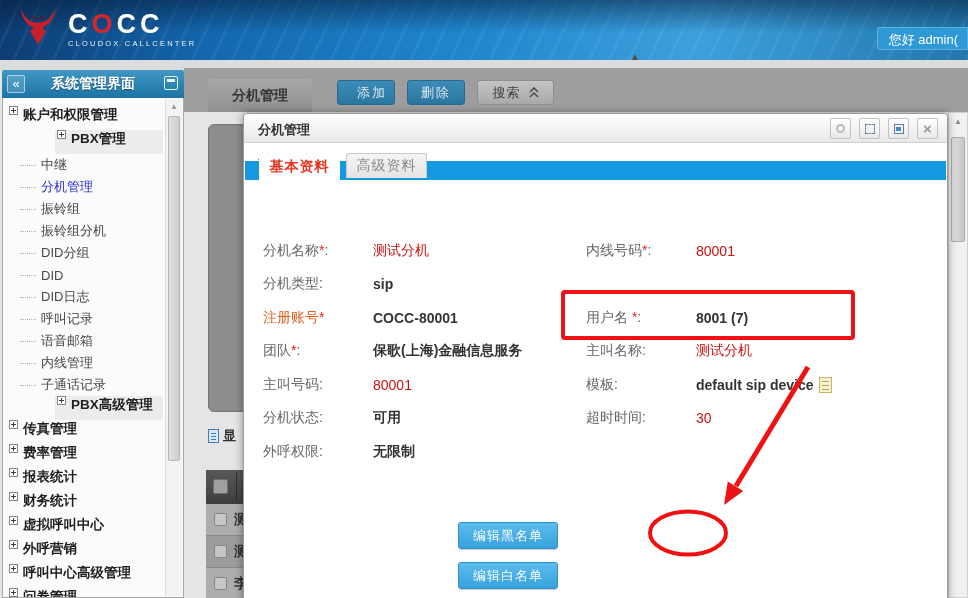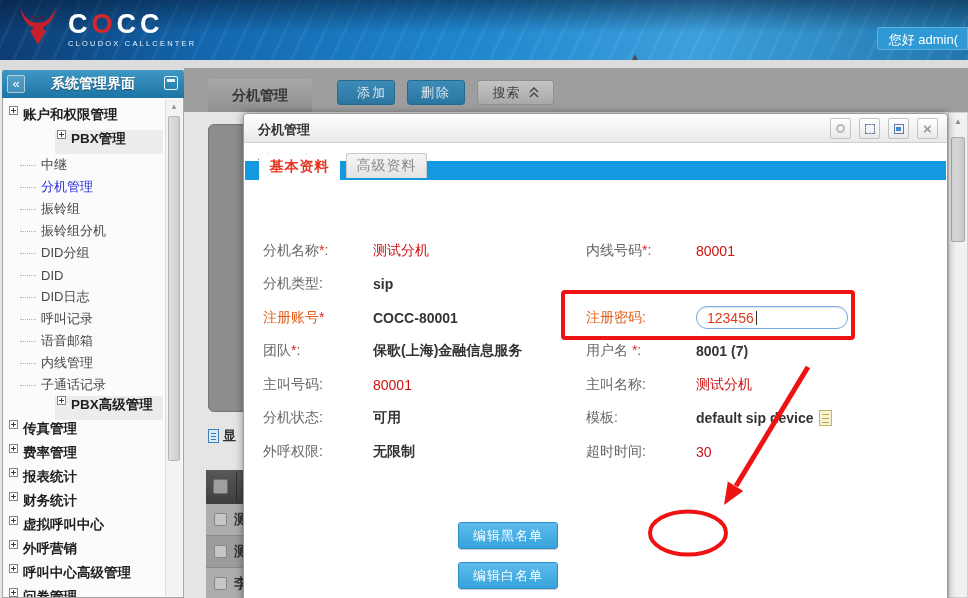--- a/index.html
+++ b/index.html
@@ -355,24 +355,20 @@
           <span class="val dark">无限制</span>
         </div>
       </div>
     <div class="form-col" id="form-right">
         <div class="frow">
           <span class="lab">内线号码<span class="star">*</span>:</span>
           <span class="val red">80001</span>
         </div>
         <div class="frow"></div>
         <div class="frow">
-          <span class="lab orange">注册密码:</span>
-          <span class="pwd-wrap"><input class="pwd-input" value="123456" style=""></span>
-        </div>
-        <div class="frow">
           <span class="lab">用户名 <span class="star">*</span>:</span>
           <span class="val dark">8001 (7)</span>
         </div>
         <div class="frow">
           <span class="lab">主叫名称:</span>
           <span class="val red">测试分机</span>
         </div>
         <div class="frow">
           <span class="lab">模板:</span>
           <span class="val dark">default sip device</span>

